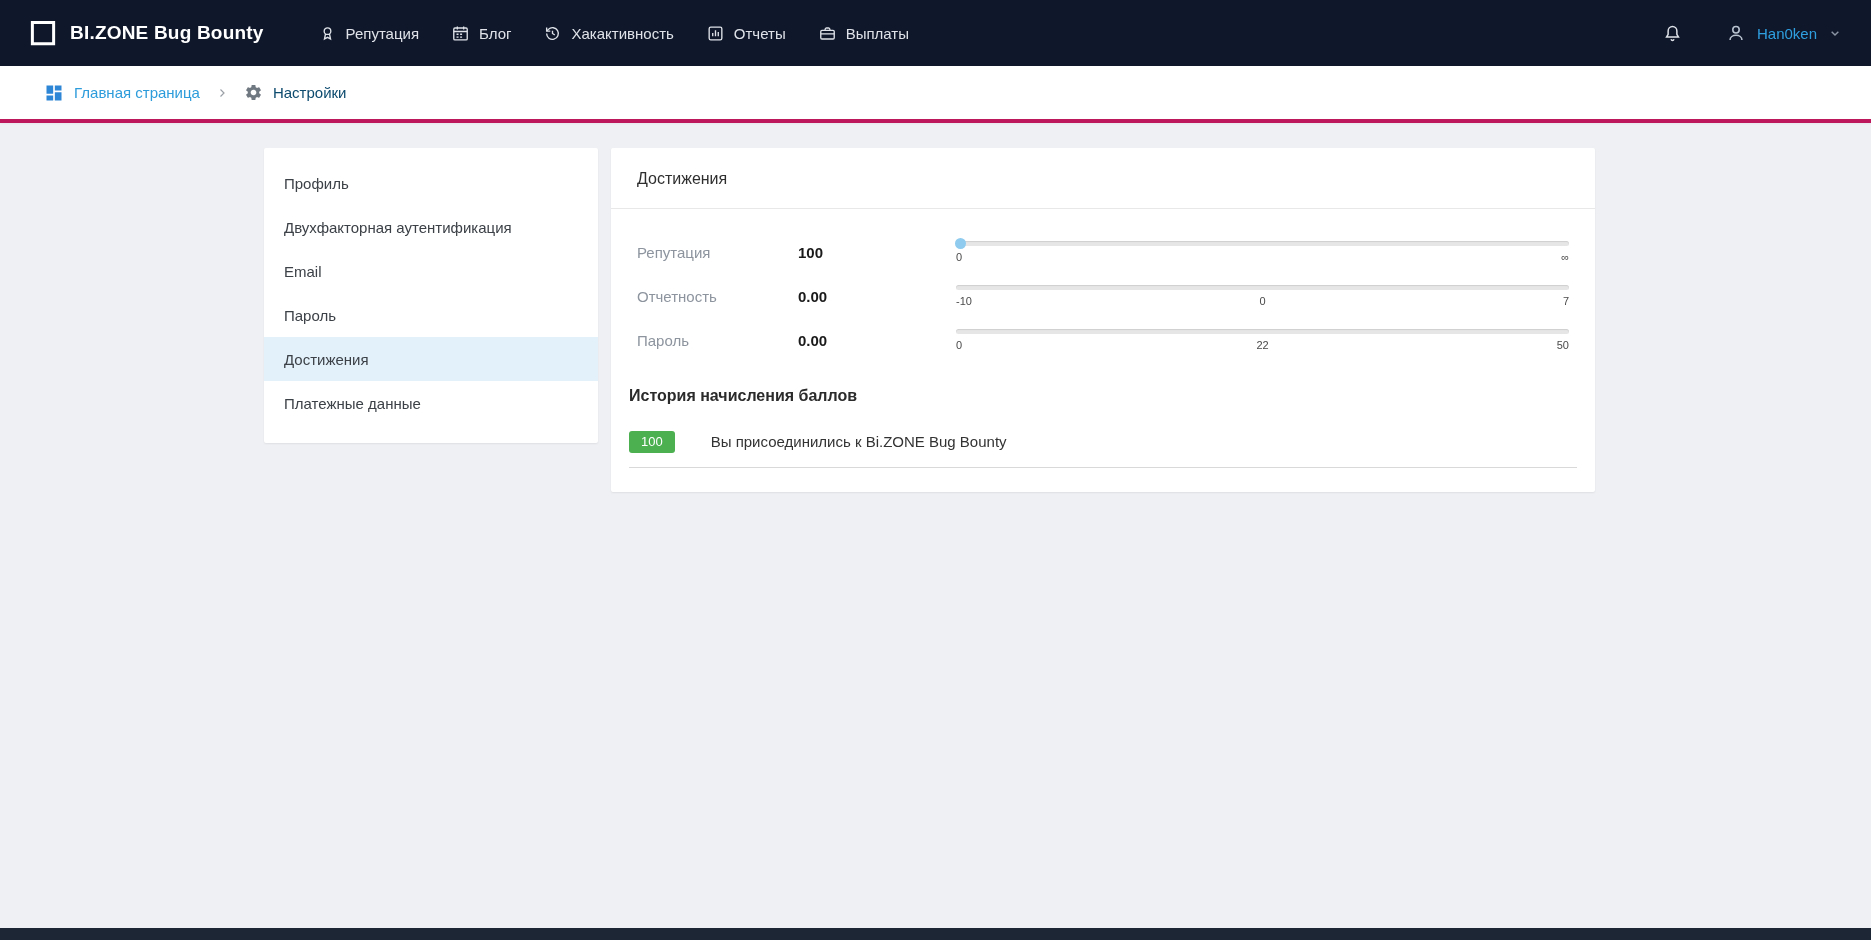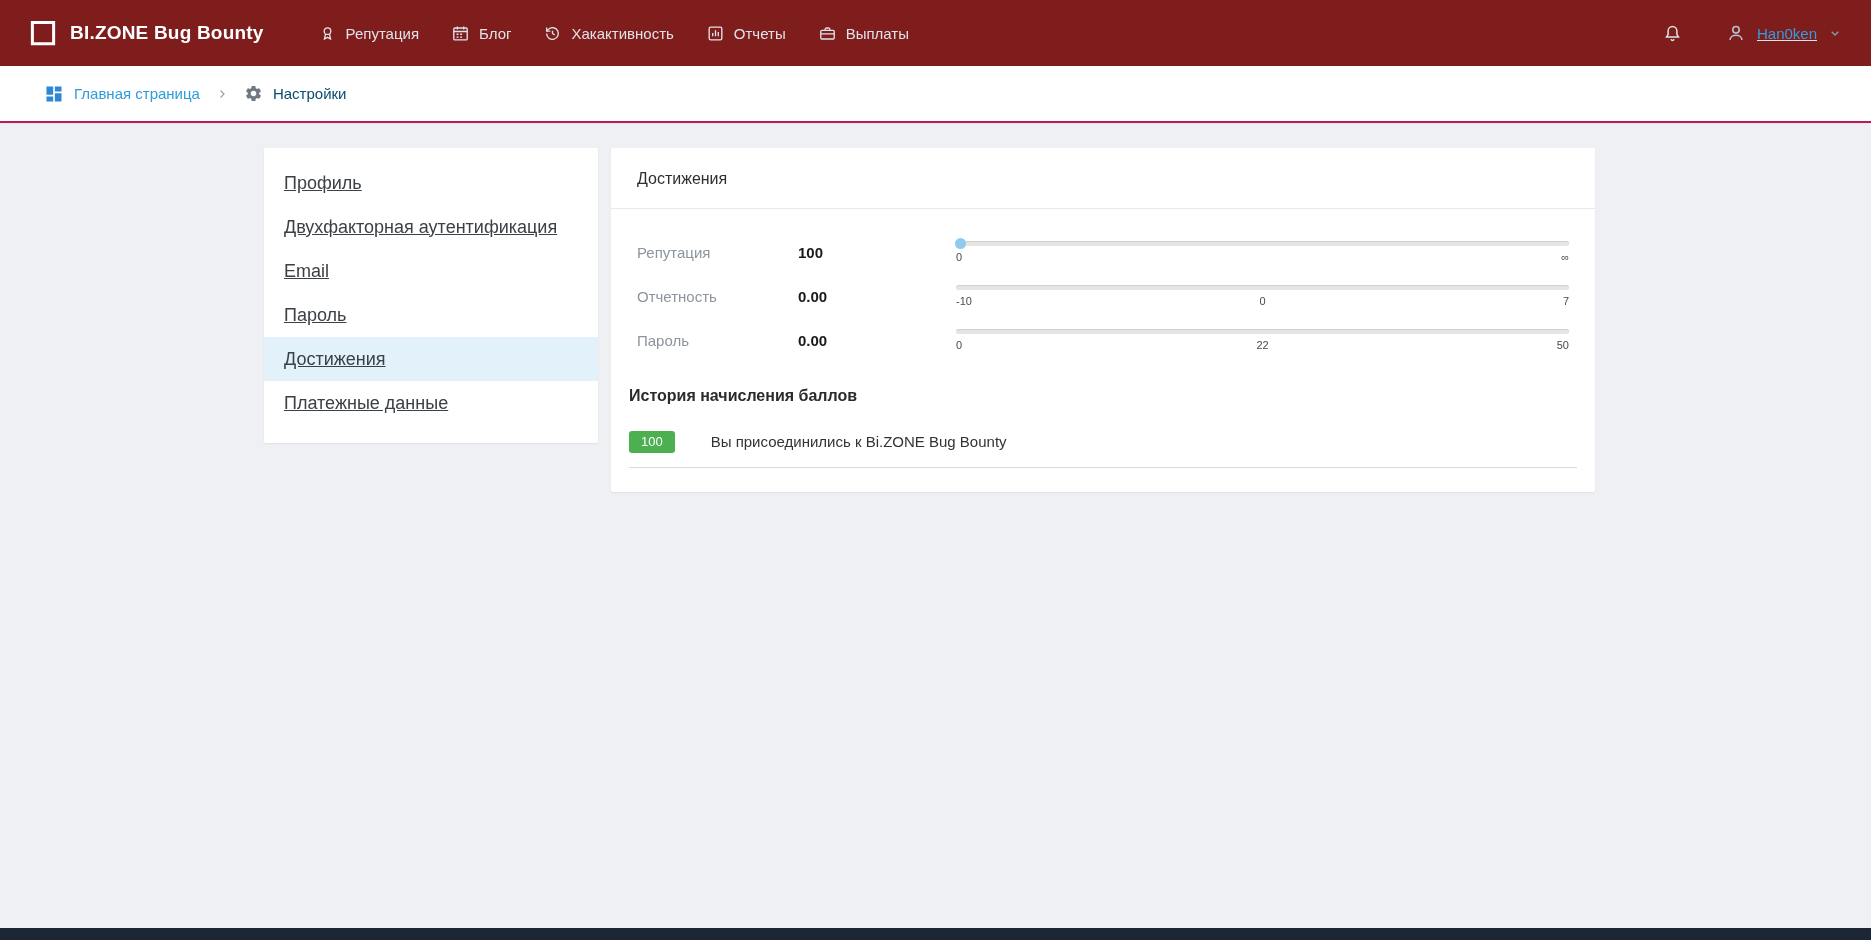--- a/index.html
+++ b/index.html
@@ -6,56 +6,56 @@
   html,body { width:1871px; height:940px; }
   body {
     font-family:"Liberation Sans","DejaVu Sans",sans-serif;
     background:#eef0f4;
     position:relative;
     overflow:hidden;
     color:#333;
   }
   
   .navbar {
-    height:66px; background:#7f1d1d; display:flex; align-items:center;
+    height:66px; background:#0f172a; display:flex; align-items:center;
     padding:0 28px; color:#dfe3e9;
   }
   .brand { display:flex; align-items:center; gap:12px; cursor:pointer; }
   .brand-logo { width:30px; height:30px; display:flex; }
   .brand-name { color:#ffffff; font-weight:bold; font-size:19px; letter-spacing:.2px; }
   .nav-items { display:flex; align-items:center; margin-left:38px; }
   .nav-item {
     display:flex; align-items:center; gap:9px; padding:0 16px; height:66px;
     font-size:15px; color:#dfe3e9; cursor:pointer; text-decoration:none;
   }
   .nav-ico { display:flex; }
-  .nav-right { margin-left:auto; display:flex; align-items:center; gap:42px;text-decoration:underline; }
+  .nav-right { margin-left:auto; display:flex; align-items:center; gap:42px; }
   .bell-btn { display:flex; cursor:pointer; }
   .user-area { display:flex; align-items:center; gap:10px; cursor:pointer; }
   .username { color:#2f9fe0; font-size:15px; }
   
   .breadcrumb-bar {
     height:57px; background:#ffffff; display:flex; align-items:center;
-    padding:0 44px; border-bottom:2px solid #be185d;
+    padding:0 44px; border-bottom:4px solid #be185d;
     box-shadow:0 1px 2px rgba(0,0,0,.04);
   }
   .crumb { display:flex; align-items:center; gap:10px; }
   .crumb-link { color:#2d9cdb; font-size:15px; text-decoration:none; cursor:pointer; }
   .crumb-sep { margin:0 16px; display:flex; }
   .crumb-current { color:#0c4a6e; font-size:15px; }
   
   .content { display:flex; gap:13px; margin:25px 0 0 264px; width:1331px; align-items:flex-start; }
   .card {
     background:#ffffff; border-radius:2px;
     box-shadow:0 1px 2px rgba(0,0,0,.07);
   }
   .settings-menu { width:334px; padding:13px 0 18px; }
   .menu-item {
     height:44px; display:flex; align-items:center; padding:0 20px;
-    font-size:18px; color:#3c4147; cursor:pointer;text-decoration:underline;
+    font-size:15px; color:#3c4147; cursor:pointer;
   }
   .menu-item.active { background:#e3f1fa; }
   
   .ach-card { flex:1; padding-bottom:24px; }
   .ach-header {
     padding:22px 26px 20px; border-bottom:1px solid #e8e8e8;
     font-size:16px; color:#2f2f2f;
   }
   .metrics { padding:30px 26px 6px; }
   .metric-row {

